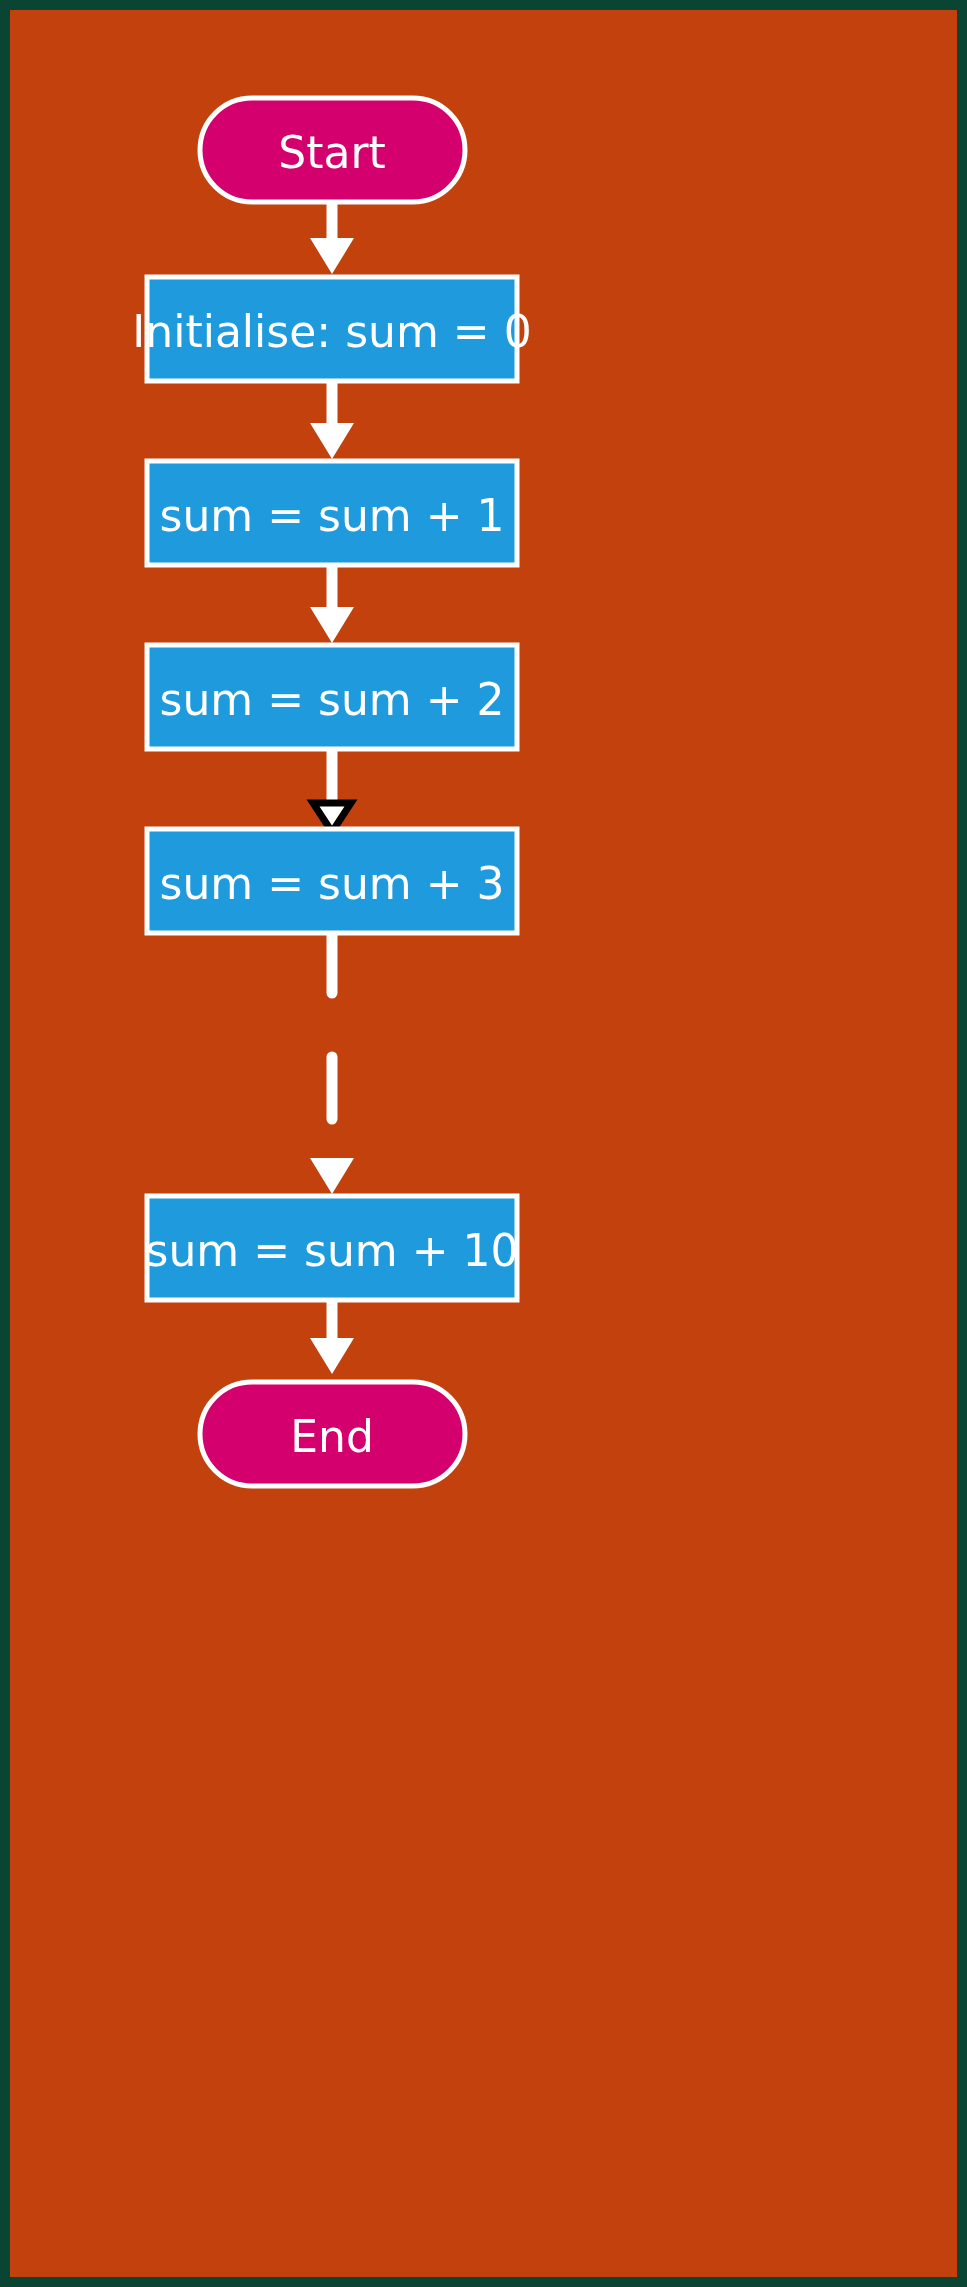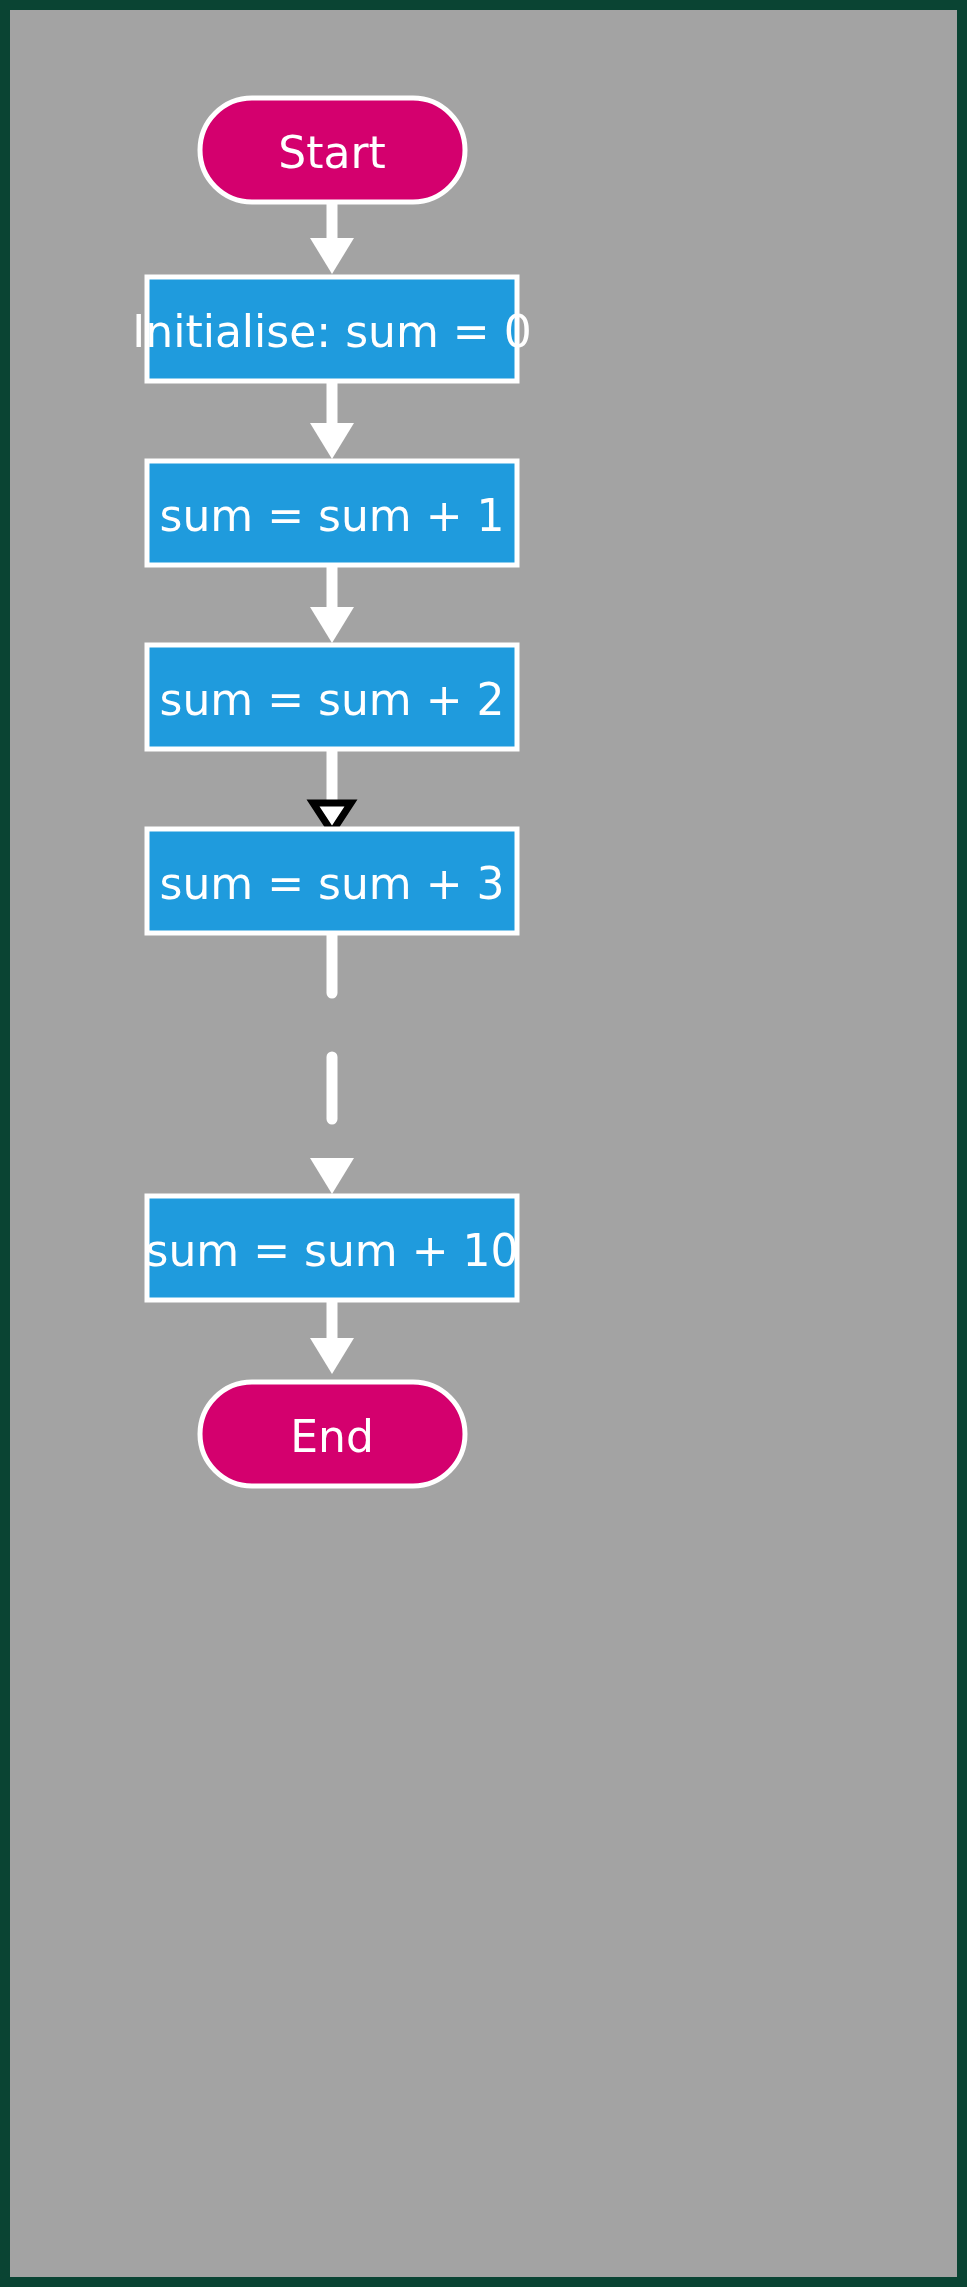--- a/index.html
+++ b/index.html
@@ -6,21 +6,21 @@
   html, body {
     margin: 0;
     padding: 0;
     background: #ffffff;
   }
   #canvas {
     position: relative;
     width: 967px;
     height: 2287px;
     box-sizing: border-box;
-    background: #a3a3a3;
+    background: #c2410c;
     border: 10px solid #0a4433;
     overflow: hidden;
     font-family: "DejaVu Sans", "Liberation Sans", sans-serif;
   }
   #flow-svg {
     position: absolute;
     left: 0;
     top: 0;
     width: 947px;
     height: 2267px;

